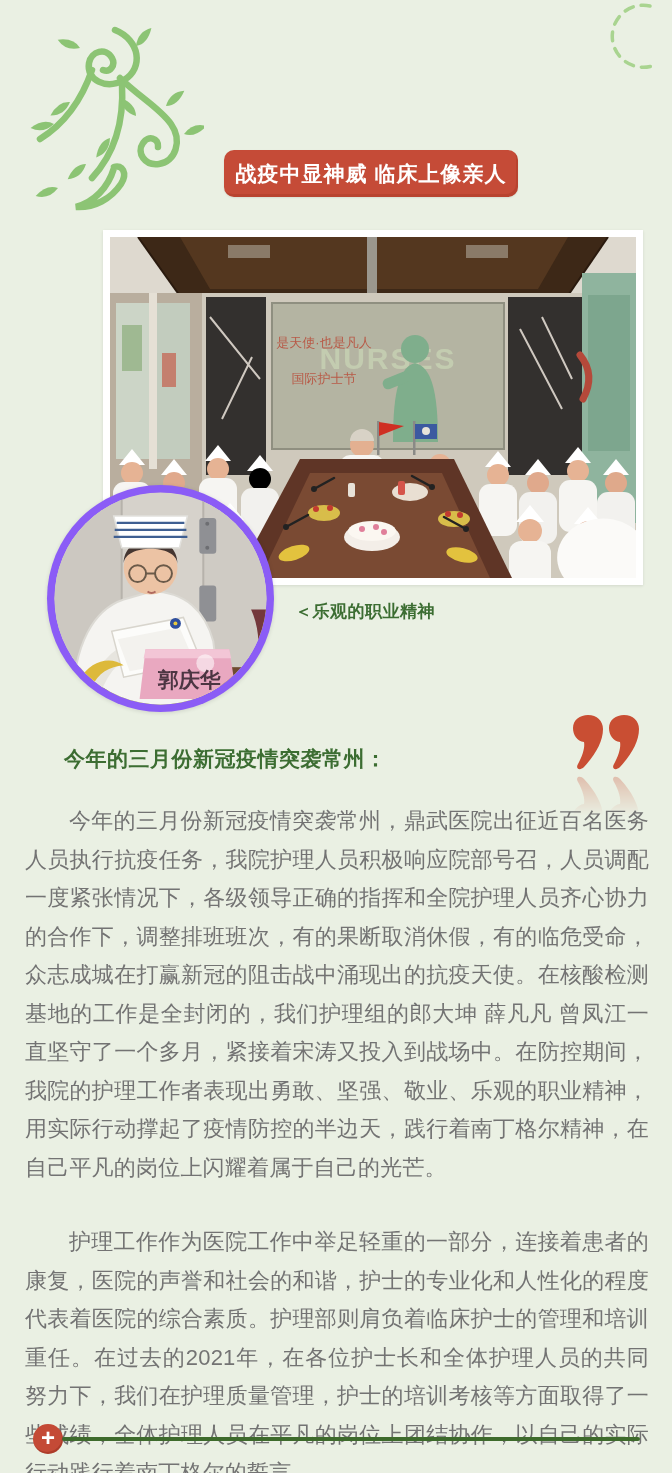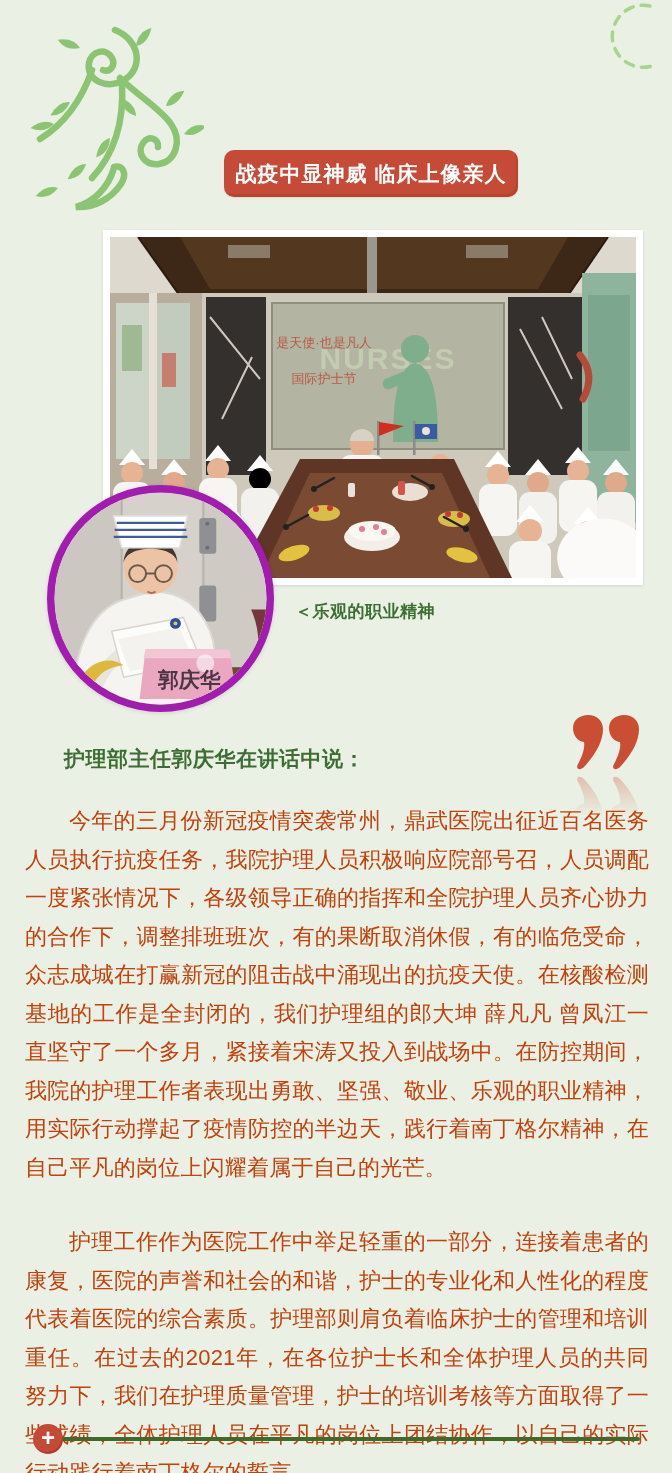--- a/index.html
+++ b/index.html
@@ -25,21 +25,21 @@
   
   .main-photo{
     left:103px;top:230px;width:540px;height:355px;
     background:#ffffff;box-sizing:border-box;padding:7px;
     box-shadow:0 1px 3px rgba(0,0,0,.10);
   }
   .main-photo svg{display:block;width:526px;height:341px;}
   
   .circle-photo{
     left:47px;top:485px;width:227px;height:227px;border-radius:50%;
-    background:#a21caf;box-sizing:border-box;padding:7px;
+    background:#8b5cf6;box-sizing:border-box;padding:7px;
     box-shadow:0 1px 4px rgba(0,0,0,.12);
   }
   .circle-photo svg{display:block;width:213px;height:213px;border-radius:50%;}
   .caption{
     left:295px;top:600px;color:#3c6d32;font-size:17px;font-weight:bold;letter-spacing:.5px;
   }
   
   .heading{
     left:64px;top:745px;color:#3c6d32;font-size:21px;font-weight:bold;letter-spacing:.5px;
   }
@@ -47,21 +47,21 @@
   .quote-reflect{
     left:572px;top:774px;width:68px;height:58px;
     transform:scaleY(-1);opacity:.38;
     -webkit-mask-image:linear-gradient(to top,rgba(0,0,0,.85),transparent 72%);
     mask-image:linear-gradient(to top,rgba(0,0,0,.85),transparent 72%);
   }
   
   .article{left:25px;top:802px;width:624px;}
   .article p{
     margin:0 0 36px 0;
-    color:#c2410c;font-size:22px;line-height:38.5px;
+    color:#737373;font-size:22px;line-height:38.5px;
     text-align:justify;text-indent:2em;letter-spacing:.2px;
   }
   
   .plus-badge{
     left:33px;top:1424px;width:30px;height:30px;border-radius:50%;
     background:#c44a36;display:flex;align-items:center;justify-content:center;
     box-shadow:inset -1px -2px 0 rgba(120,30,15,.3);
   }
   .plus-badge span{color:#fff;font-size:24px;font-weight:bold;line-height:1;margin-top:-2px;}
   .divider-line{
@@ -310,21 +310,21 @@
         <polygon points="92,158 176,158 184,208 86,208" fill="#e9a8c0"></polygon>
         <polygon points="92,158 176,158 178,167 90,167" fill="#f3c6d6"></polygon>
         <circle cx="152" cy="172" r="9" fill="#ffffff" opacity=".55"></circle>
         <text x="136" y="196" font-size="21" font-weight="bold" fill="#4c3542" text-anchor="middle" font-family="Liberation Sans, sans-serif">郭庆华</text>
       </g>
     </svg>
   </div>
 
   <div class="abs caption">＜乐观的职业精神</div>
 
-  <div class="abs heading">护理部主任郭庆华在讲话中说：</div>
+  <div class="abs heading">今年的三月份新冠疫情突袭常州：</div>
 
   <svg class="abs quote" viewBox="0 0 68 58">
     <g fill="#c94e33">
       <path d="M 16,1 C 25,1 31,7 31,15 C 31,27 24,40 12,53 C 8,57 3,55 6,50 C 11,41 13,33 12,28 C 5,27 1,21 1,14 C 1,6 8,1 16,1 Z"></path>
       <path d="M 52,1 C 61,1 67,7 67,15 C 67,27 60,40 48,53 C 44,57 39,55 42,50 C 47,41 49,33 48,28 C 41,27 37,21 37,14 C 37,6 44,1 52,1 Z"></path>
     </g>
   </svg>
   <svg class="abs quote-reflect" viewBox="0 0 68 58">
     <g fill="#c94e33">
       <path d="M 16,1 C 25,1 31,7 31,15 C 31,27 24,40 12,53 C 8,57 3,55 6,50 C 11,41 13,33 12,28 C 5,27 1,21 1,14 C 1,6 8,1 16,1 Z"></path>

